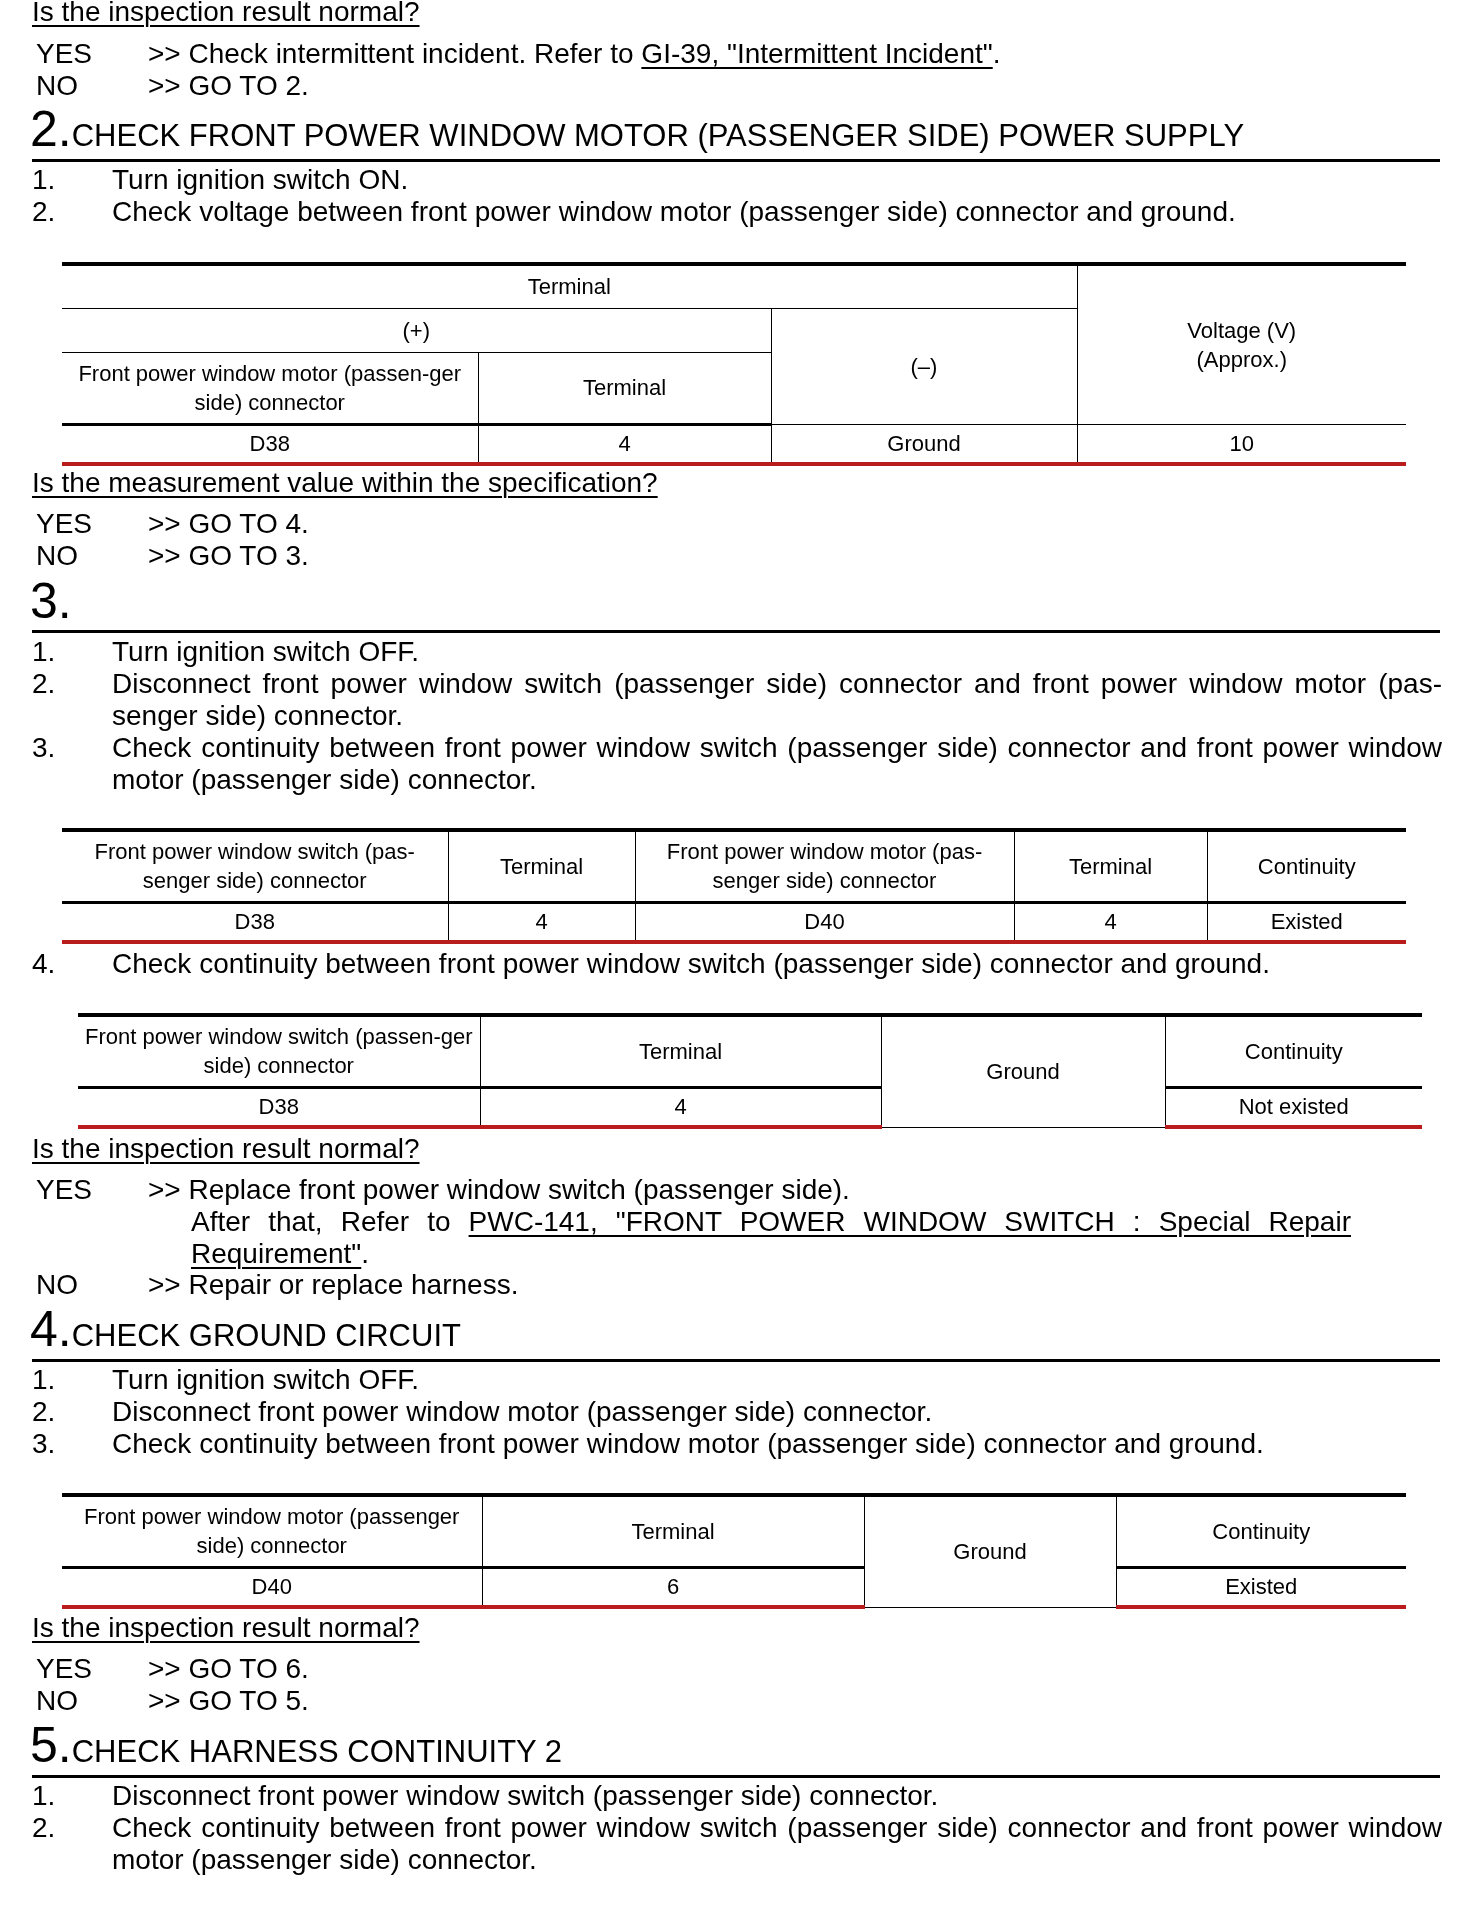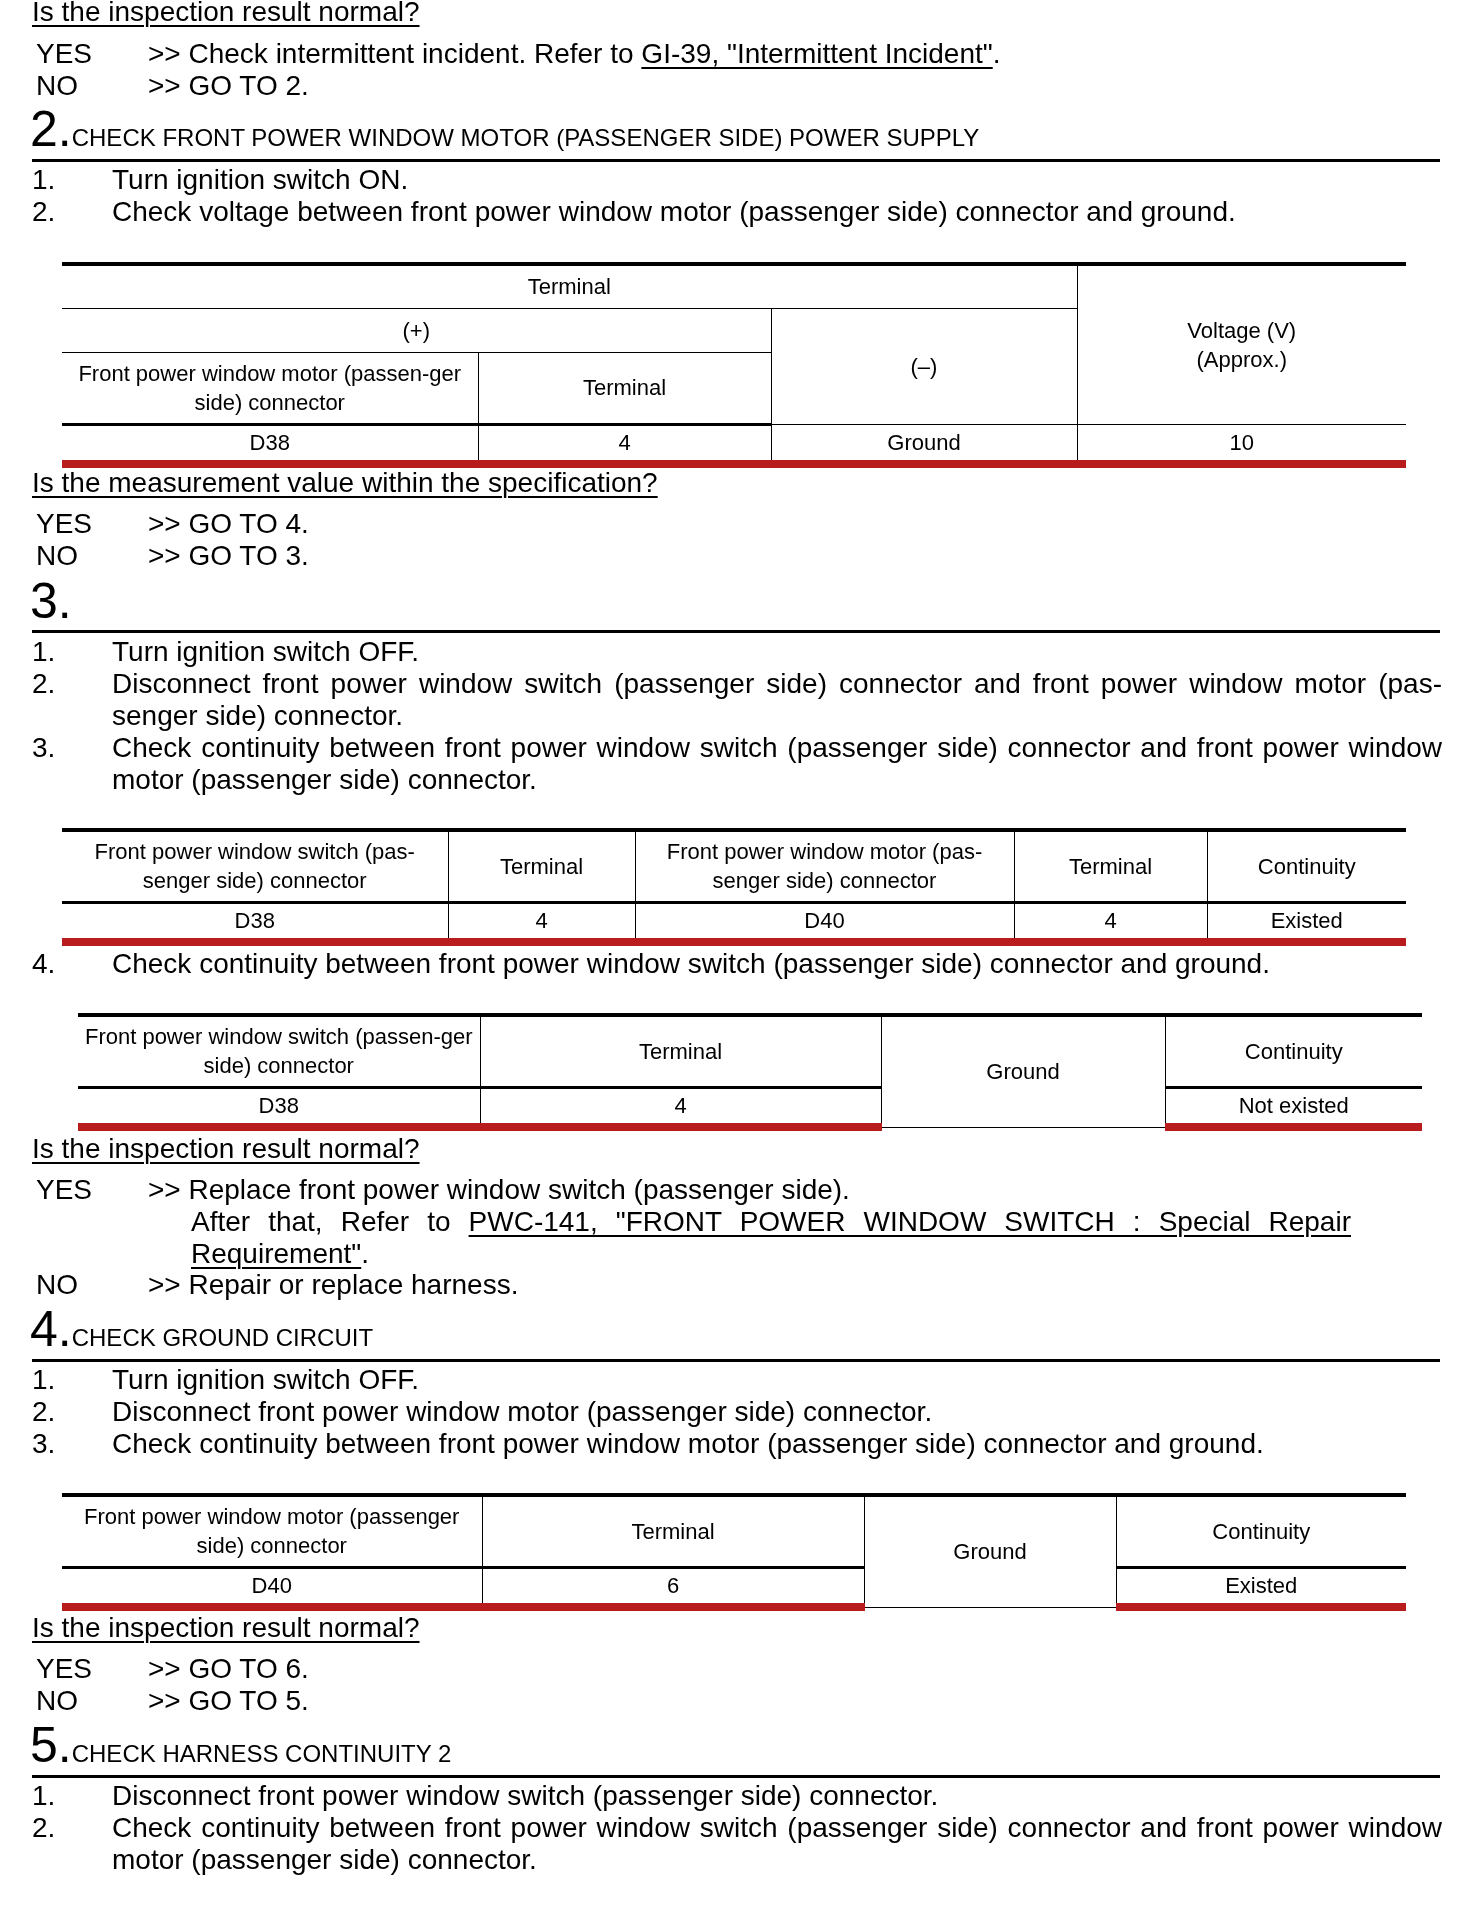--- a/index.html
+++ b/index.html
@@ -7,29 +7,29 @@
     width: 1472px; height: 1914px; position: relative; overflow: hidden;
     font-family: "Liberation Sans", sans-serif; color: #000; font-size: 28px;
   }
   .abs { position: absolute; white-space: nowrap; }
   .q { left: 32px; text-decoration: underline; text-underline-offset: 4px; text-decoration-thickness: 2px; }
   .ans-label { left: 36px; }
   .ans-text { left: 148px; }
   .link { text-decoration: underline; text-underline-offset: 4px; text-decoration-thickness: 2px; }
   .step-head { left: 30px; display: flex; align-items: baseline; }
   .step-num { font-size: 50px; line-height: 1; }
-  .step-title { font-size: 24px; }
+  .step-title { font-size: 31px; }
   .rule { position: absolute; left: 32px; width: 1408px; height: 3px; background: #000; }
   .li { left: 32px; width: 1410px; white-space: normal; line-height: 32px; }
   .li .n { position: absolute; left: 0; }
   .li .t { margin-left: 80px; display: block; text-align: justify; }
   table.spec { position: absolute; left: 62px; width: 1344px; border-collapse: collapse; font-size: 22px; }
   table.spec td { border: 1.5px solid #000; text-align: center; vertical-align: middle; padding: 2px 6px; line-height: 29px; }
   table.spec tr:first-child td { border-top: 4px solid #000; }
-  table.spec tr:last-child td { border-bottom: 8px solid #b91c1c; }
+  table.spec tr:last-child td { border-bottom: 4px solid #b91c1c; }
   table.spec td:first-child { border-left: none; }
   table.spec td:last-child { border-right: none; }
   table.spec .hdr-sep td { border-bottom: 3px solid #000; }
 </style>
 </head>
 <body>
 
 <div class="abs q" style="top:-4px;">Is the inspection result normal?</div>
 <div class="abs ans-label" style="top:38px;">YES</div>
 <div class="abs ans-text" style="top:38px;">

